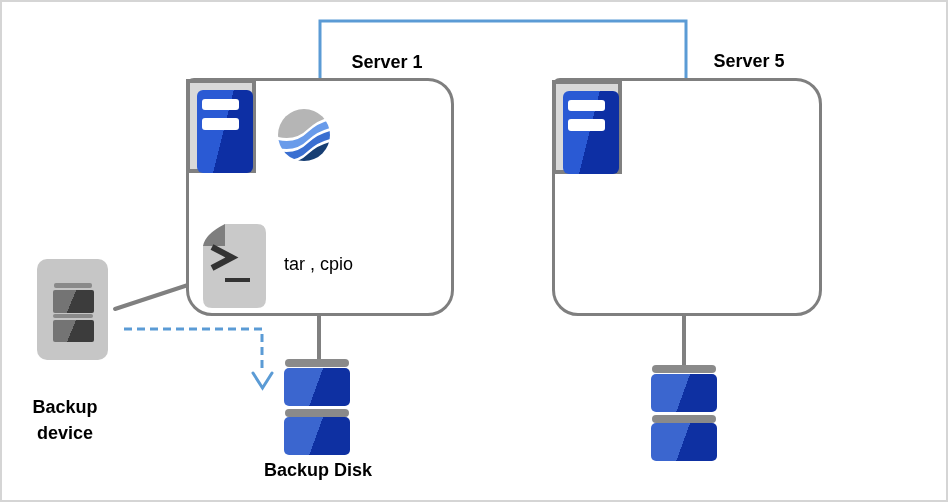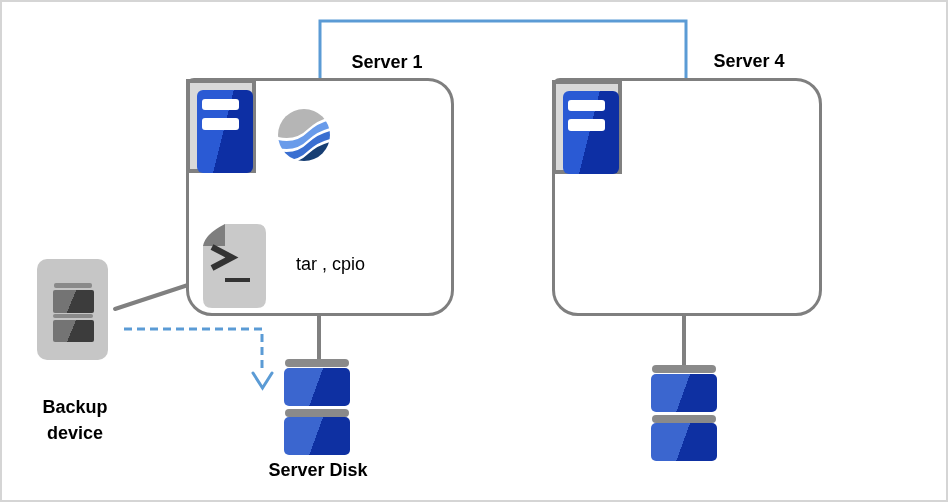--- a/index.html
+++ b/index.html
@@ -71,21 +71,21 @@
   <svg class="layer" width="948" height="502">
     <path class="net-line" d="M318,77 L318,19 L684,19 L684,76"></path>
     <line class="gray-link" x1="113" y1="307" x2="186" y2="283"></line>
     <line class="gray-link" x1="317" y1="314" x2="317" y2="358"></line>
     <line class="gray-link" x1="682" y1="313" x2="682" y2="364"></line>
     <path class="dash-line" d="M122,327 L260,327 L260,369"></path>
     <path class="arrow-head" d="M251,371 L260.5,386 L270,371"></path>
   </svg>
 
   <div class="abs lbl center" style="left:320px;top:47px;width:130px;">Server 1</div>
-  <div class="abs lbl center" style="left:682px;top:46px;width:130px;">Server 4</div>
+  <div class="abs lbl center" style="left:682px;top:46px;width:130px;">Server 5</div>
 
   <div class="abs server-box" style="left:184px;top:76px;width:268px;height:238px;"></div>
 
   <div class="abs server-box" style="left:550px;top:76px;width:270px;height:238px;"></div>
 
   <div class="abs server-icon-frame" style="left:184px;top:77px;width:70px;height:94px;">
     <div class="server-tower">
       <div class="tower-slot" style="top:9px;"></div>
       <div class="tower-slot" style="top:28px;height:12px;"></div>
     </div>
@@ -114,40 +114,40 @@
   </svg>
 
 
   <svg class="abs" style="left:201px;top:222px;" width="63" height="84" viewBox="0 0 63 84">
     <path class="pg-body" d="M22,0 H54 Q63,0 63,9 V75 Q63,84 54,84 H9 Q0,84 0,75 V22 Z"></path>
     <path class="pg-fold" d="M22,0 L22,22 L0,22 Q2,10 22,0 Z"></path>
     <path class="pg-glyph" d="M9,23 L29,33.5 L9,44"></path>
     <path class="pg-underscore" d="M22,56 L47,56"></path>
   </svg>
 
-  <div class="abs lbl" style="left:294px;top:249px;">tar , cpio</div>
+  <div class="abs lbl" style="left:282px;top:249px;">tar , cpio</div>
 
   <div class="abs backup-device" style="left:35px;top:257px;width:71px;height:101px;">
     <div class="bd-bar" style="top:24px;width:38px;left:17px;"></div>
     <div class="bd-box" style="top:31px;height:23px;"></div>
     <div class="bd-bar" style="top:55px;height:4px;"></div>
     <div class="bd-box" style="top:61px;height:22px;"></div>
   </div>
 
-  <div class="abs lbl center" style="left:10px;top:392px;width:126px;">Backup device</div>
+  <div class="abs lbl center" style="left:0;top:392px;width:126px;">Backup device</div>
 
   <div class="abs" style="left:282px;top:357px;width:67px;height:96px;">
     <div class="disk-bar" style="top:0;"></div>
     <div class="disk-box" style="top:9px;"></div>
     <div class="disk-bar" style="top:50px;"></div>
     <div class="disk-box" style="top:58px;"></div>
   </div>
 
   <div class="abs" style="left:649px;top:363px;width:67px;height:96px;">
     <div class="disk-bar" style="top:0;"></div>
     <div class="disk-box" style="top:9px;"></div>
     <div class="disk-bar" style="top:50px;"></div>
     <div class="disk-box" style="top:58px;"></div>
   </div>
 
-  <div class="abs lbl center" style="left:256px;top:455px;width:120px;">Server Disk</div>
+  <div class="abs lbl center" style="left:256px;top:455px;width:120px;">Backup Disk</div>
 
 </div>
 
 </body></html>

